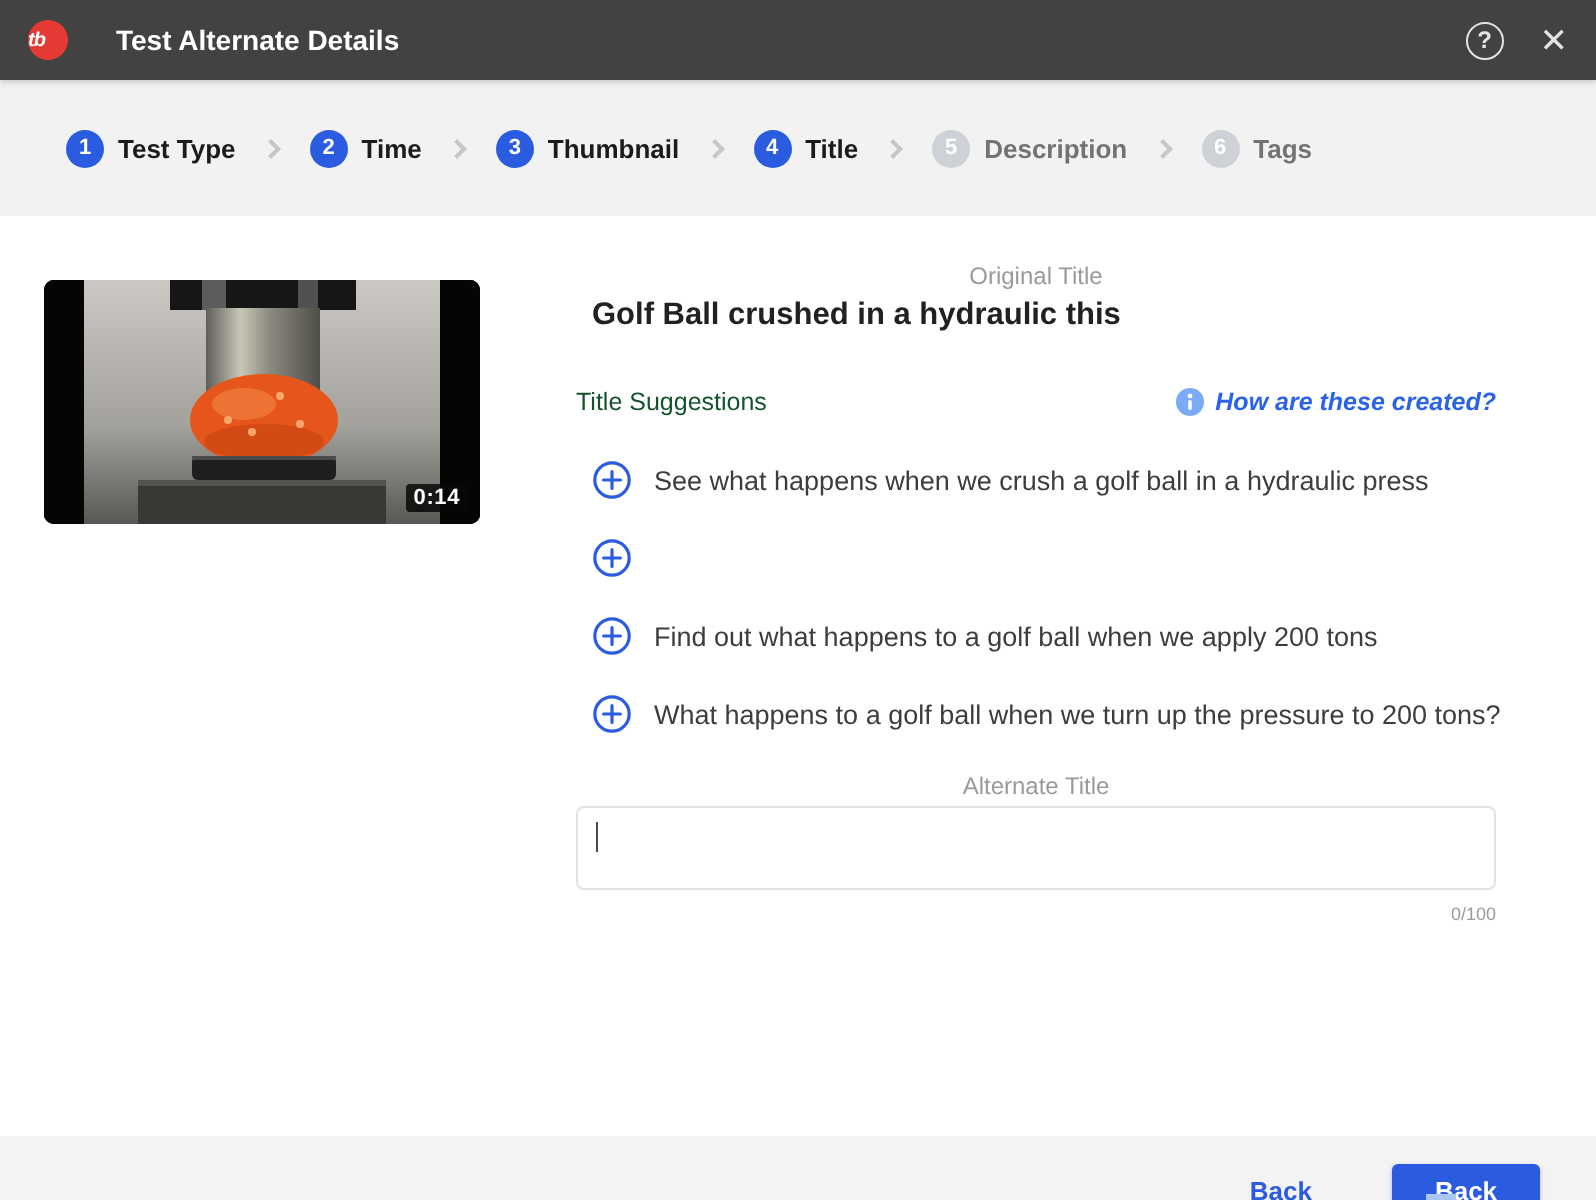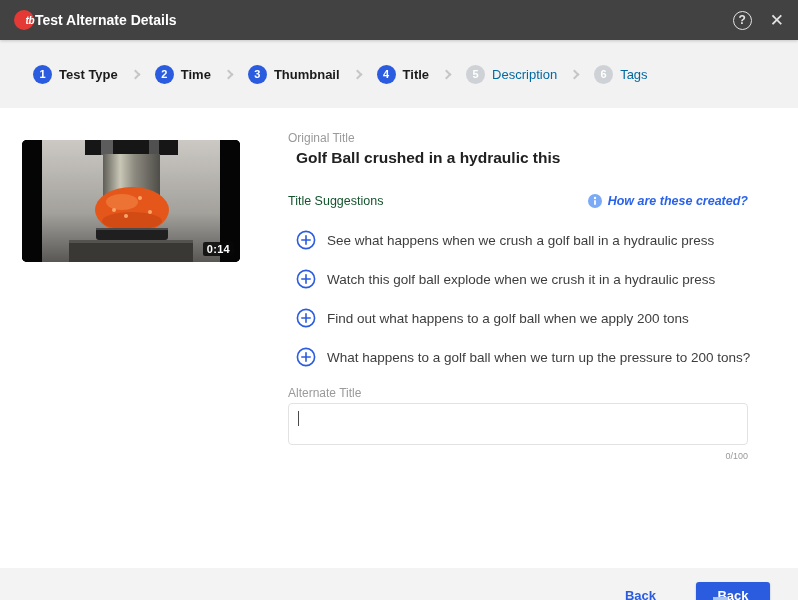--- a/index.html
+++ b/index.html
@@ -7,50 +7,50 @@
     --info-blue:#7baaf7; --stepper-bg:#f2f2f2; --footer-bg:#f3f3f3;
   }
   *{margin:0;padding:0;box-sizing:border-box;}
   html,body{width:798px;height:600px;overflow:hidden;}
   body{font-family:"Liberation Sans","DejaVu Sans",sans-serif;background:#fff;position:relative;}
 
   
   .hdr{position:absolute;left:0;top:0;width:798px;height:40px;background:var(--header-bg);
        display:flex;align-items:center;padding:0 14px;box-shadow:0 1px 3px rgba(0,0,0,.18);z-index:5;}
   .logo{width:20px;height:20px;border-radius:50%;background:var(--logo-red);color:#fff;
-        display:flex;align-items:center;justify-content:flex-end;font-weight:bold;font-size:10px;
-        font-style:italic;letter-spacing:-0.5px;margin-right:1px;flex:none;}
+        display:flex;align-items:center;justify-content:flex-start;font-weight:bold;font-size:10px;
+        font-style:italic;letter-spacing:-0.5px;margin-right:24px;flex:none;}
   .hdr h1{font-size:14px;font-weight:bold;color:#fff;flex:1;}
   .hdr-actions{display:flex;align-items:center;gap:18px;}
   .help-ic{width:19px;height:19px;border:1.6px solid #e3e3e3;border-radius:50%;color:#e3e3e3;
            font-size:12px;font-weight:bold;display:flex;align-items:center;justify-content:center;cursor:pointer;}
   .close-ic{color:#e3e3e3;font-size:17px;line-height:1;cursor:pointer;font-weight:normal;}
 
   
   .stepper{position:absolute;left:0;top:40px;width:798px;height:68px;background:var(--stepper-bg);
            display:flex;align-items:center;padding-left:33px;}
   .step{display:flex;align-items:center;gap:7px;cursor:pointer;}
   .dot{width:19px;height:19px;border-radius:50%;background:var(--accent);color:#fff;font-size:11px;
        font-weight:bold;display:flex;align-items:center;justify-content:center;flex:none;}
   .slabel{font-size:13px;font-weight:bold;color:#1b1b1b;white-space:nowrap;}
   .step.upcoming .dot{background:#ced1d5;}
-  .step.upcoming .slabel{color:#0369a1;font-weight:normal;}
+  .step.upcoming .slabel{color:#737373;font-weight:bold;}
   .chev{width:7px;height:7px;border-right:2px solid #c6c6c6;border-top:2px solid #c6c6c6;
         transform:rotate(45deg);margin:0 16px 0 14px;flex:none;}
 
   
   .main{position:absolute;left:0;top:108px;width:798px;height:437px;background:#fff;}
   .thumb{position:absolute;left:22px;top:32px;width:218px;height:122px;border-radius:5px;
          overflow:hidden;background:#000;}
   .thumb svg{display:block;}
   .duration{position:absolute;right:6px;bottom:6px;background:rgba(8,8,8,.85);color:#fff;
             font-size:11px;font-weight:bold;padding:1px 4px;border-radius:2px;letter-spacing:.3px;}
 
   .panel{position:absolute;left:288px;top:0;width:460px;padding-top:23px;}
-  .field-label{font-size:12px;color:#9a9a9a;}
+  .field-label{font-size:12px;color:#9a9a9a;text-align:center;}
   .orig-title{font-size:15.5px;font-weight:bold;color:#212121;margin:4px 0 0 8px;}
 
   .sugg-head{margin-top:27px;display:flex;align-items:center;justify-content:space-between;}
   .sugg-head .lbl{font-size:12.5px;color:#14532d;}
   .help-link-wrap{display:flex;align-items:center;gap:6px;}
   .help-link{font-size:12.5px;font-weight:bold;font-style:italic;color:#2a63e8;text-decoration:none;cursor:pointer;}
 
   .sugg-list{list-style:none;margin-top:22px;}
   .sugg-row{display:flex;align-items:center;gap:11px;padding-left:8px;height:20px;margin-bottom:19px;cursor:pointer;}
   .plus-btn{background:none;border:none;width:20px;height:20px;padding:0;cursor:pointer;flex:none;display:block;}
@@ -199,21 +199,20 @@
         </button>
         <span class="sugg-text">See what happens when we crush a golf ball in a hydraulic press</span>
       </li>
       <li class="sugg-row">
         <button class="plus-btn">
           <svg width="20" height="20" viewBox="0 0 20 20">
               <circle cx="10" cy="10" r="8.6" fill="none" stroke="#2b5ce0" stroke-width="1.6"></circle>
               <path d="M10 5.8v8.4M5.8 10h8.4" stroke="#2b5ce0" stroke-width="1.6" stroke-linecap="round"></path>
             </svg>
         </button>
-        <span class="sugg-text">Watch this golf ball explode when we crush it in a hydraulic press</span>
       </li>
       <li class="sugg-row">
         <button class="plus-btn">
           <svg width="20" height="20" viewBox="0 0 20 20">
               <circle cx="10" cy="10" r="8.6" fill="none" stroke="#2b5ce0" stroke-width="1.6"></circle>
               <path d="M10 5.8v8.4M5.8 10h8.4" stroke="#2b5ce0" stroke-width="1.6" stroke-linecap="round"></path>
             </svg>
         </button>
         <span class="sugg-text">Find out what happens to a golf ball when we apply 200 tons</span>
       </li>

